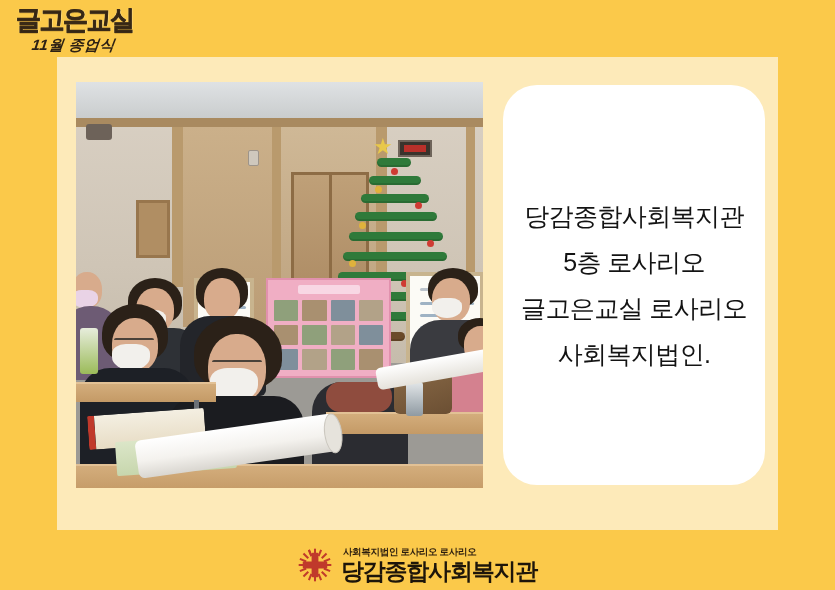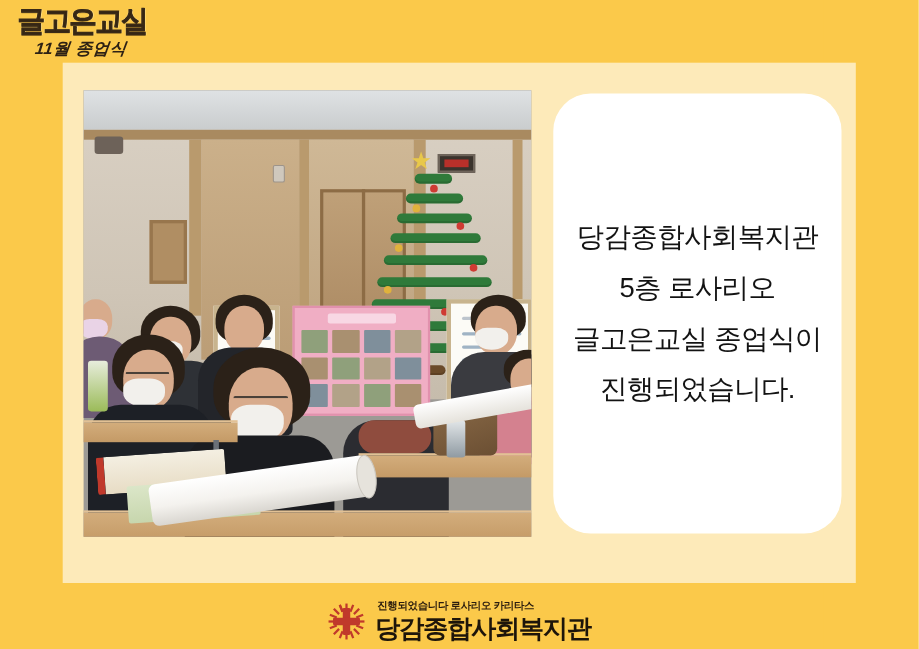--- a/index.html
+++ b/index.html
@@ -488,22 +488,22 @@
         <div class="book"></div>
         <div class="book-2"></div>
         <div class="tube"></div>
 
       </div>
     </div>
 
     <div class="text-panel">
       <div class="text-line">당감종합사회복지관</div>
       <div class="text-line">5층 로사리오</div>
-      <div class="text-line">글고은교실 종업식이</div>
-      <div class="text-line">진행되었습니다.</div>
+      <div class="text-line">글고은교실 로사리오</div>
+      <div class="text-line">사회복지법인.</div>
     </div>
 
   </div>
 
   <div class="footer">
     <div class="caritas">
       <svg viewBox="0 0 100 100" width="34" height="34" aria-hidden="true">
         <g fill="#C0392B">
           <g>
             <rect x="47" y="2" width="6" height="20" transform="rotate(0 50 50)"></rect>
@@ -523,18 +523,18 @@
             <rect x="47" y="2" width="6" height="20" transform="rotate(292 50 50)"></rect>
             <rect x="47" y="2" width="6" height="20" transform="rotate(315 50 50)"></rect>
             <rect x="47" y="2" width="6" height="20" transform="rotate(338 50 50)"></rect>
           </g>
           <rect x="40" y="14" width="20" height="72" rx="3"></rect>
           <rect x="14" y="40" width="72" height="20" rx="3"></rect>
         </g>
       </svg>
     </div>
     <div class="footer-text">
-      <div class="footer-small">진행되었습니다 로사리오 카리타스</div>
+      <div class="footer-small">사회복지법인 로사리오 로사리오</div>
       <div class="footer-main">당감종합사회복지관</div>
     </div>
   </div>
 
 </div>
 
 </body></html>

